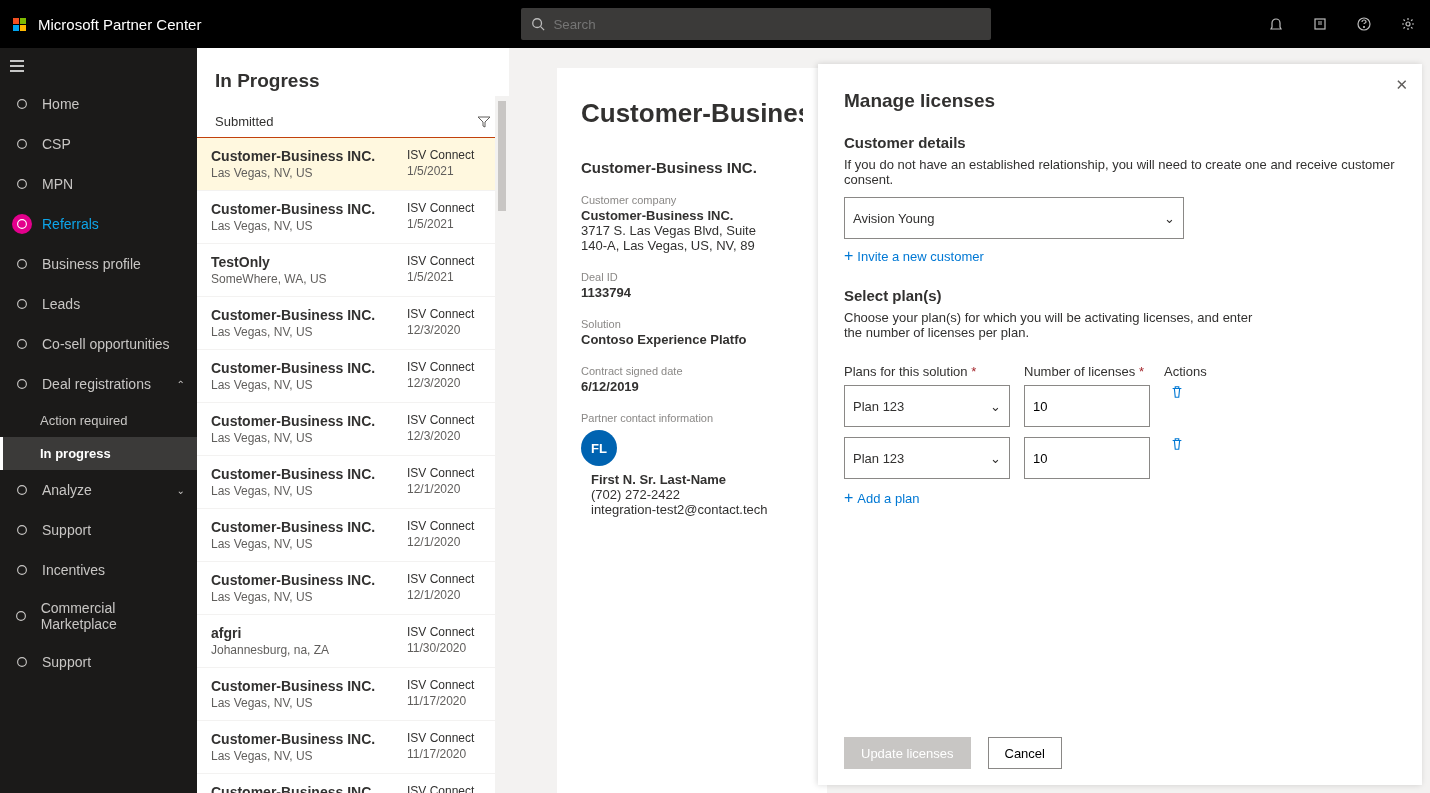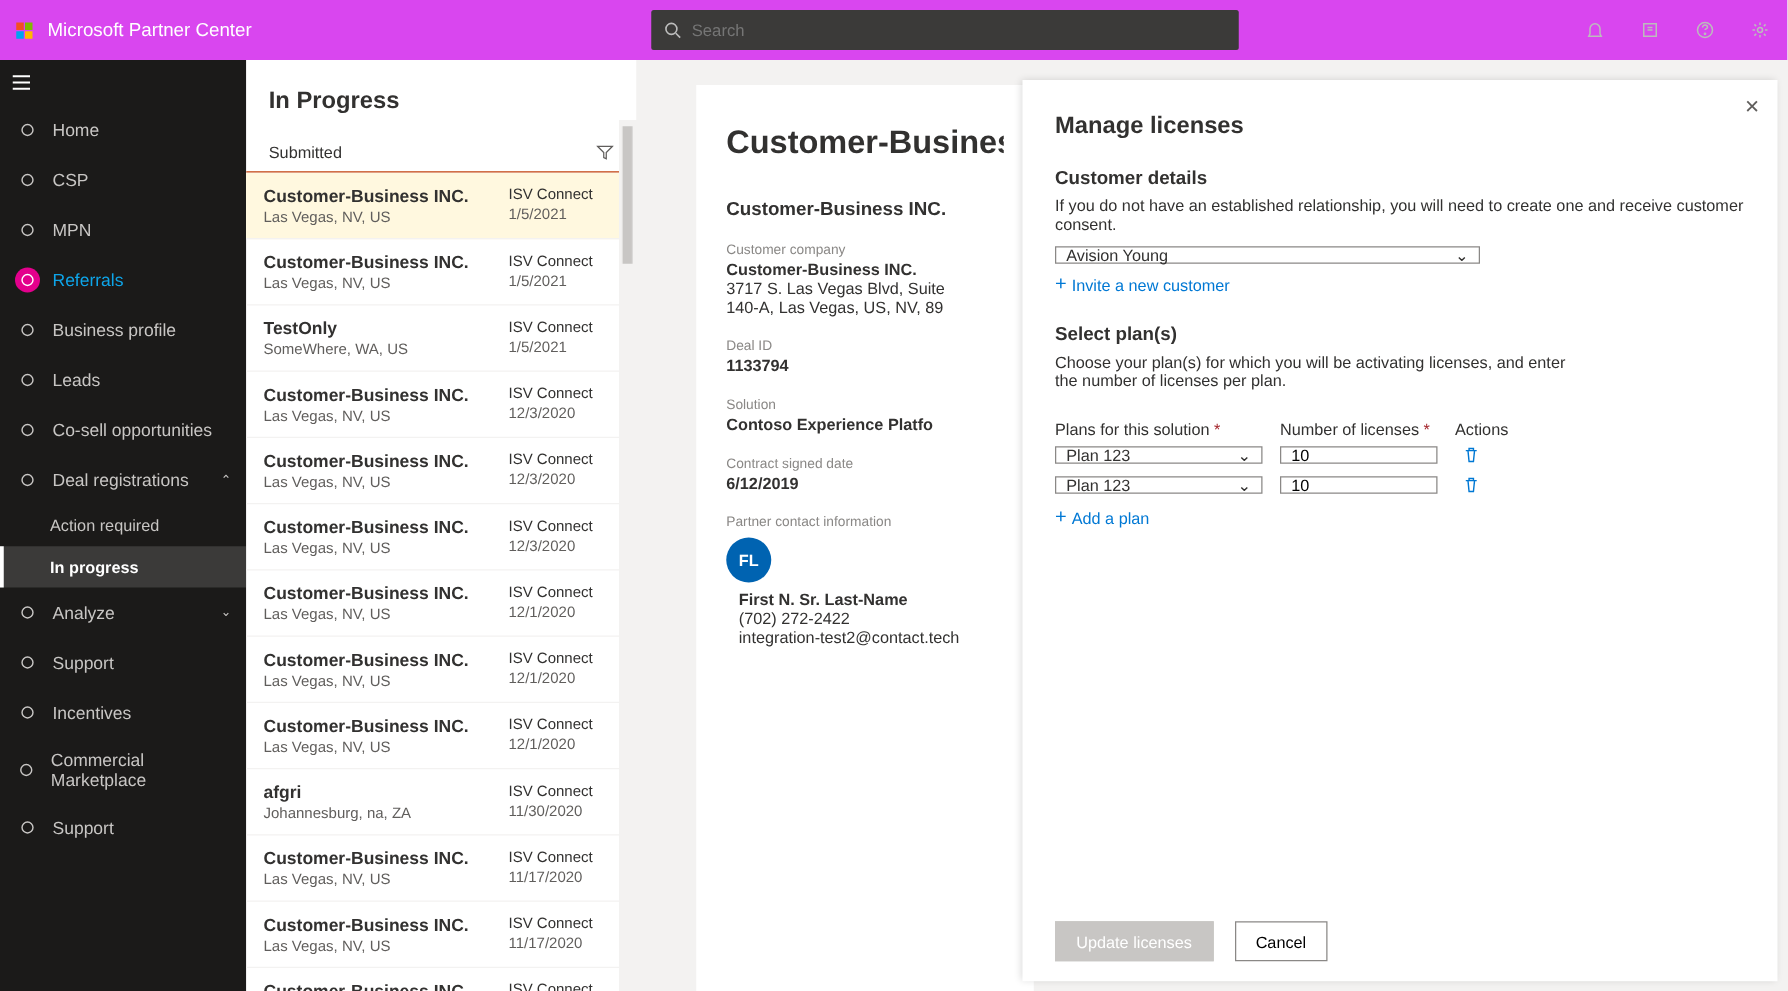--- a/index.html
+++ b/index.html
@@ -7,21 +7,21 @@
   font-family: "Segoe UI", -apple-system, sans-serif;
   background: #f3f2f1;
   width: 1430px;
   height: 793px;
   overflow: hidden;
   font-size: 13px;
   color: #323130;
 }
 .top-bar {
   height: 48px;
-  background: #d946ef;
+  background: #000000;
   display: flex;
   align-items: center;
   color: #fff;
 }
 .top-bar .logo-sq {
   width: 14px; height: 14px; margin: 0 12px;
   display: flex; flex-wrap: wrap;
 }
 .top-bar .logo-sq span { width: 6px; height: 6px; margin: 0.5px; }
 .lq1{background:#f25022}.lq2{background:#7fba00}.lq3{background:#00a4ef}.lq4{background:#ffb900}
@@ -133,21 +133,21 @@
   display:flex; flex-direction:column;
 }
 .panel .close-btn {
   position:absolute; top:12px; right:14px; cursor:pointer;
   font-size:15px; color:#605e5c;
 }
 .panel h2 { font-size:19px; font-weight:600; margin-bottom:22px; }
 .panel h3 { font-size:15px; font-weight:600; margin-bottom:6px; }
 .panel p.sub { font-size:13px; color:#323130; margin-bottom:10px; }
 .dropdown, .textin {
-  height:14px; border:1px solid #8a8886; padding:0 8px; font-size:13px;
+  height:42px; border:1px solid #8a8886; padding:0 8px; font-size:13px;
   background:#fff; display:flex; align-items:center; justify-content:space-between;
 }
 .dropdown { width:340px; cursor:pointer; }
 .link-action {
   display:flex; align-items:center; color:#0078d4; font-size:13px;
   cursor:pointer; margin-top:8px;
 }
 .plus { font-size:16px; margin-right:4px; font-weight:400; }
 .plan-grid { margin-top:14px; }
 .plan-header { display:flex; font-size:13px; margin-bottom:6px; }

